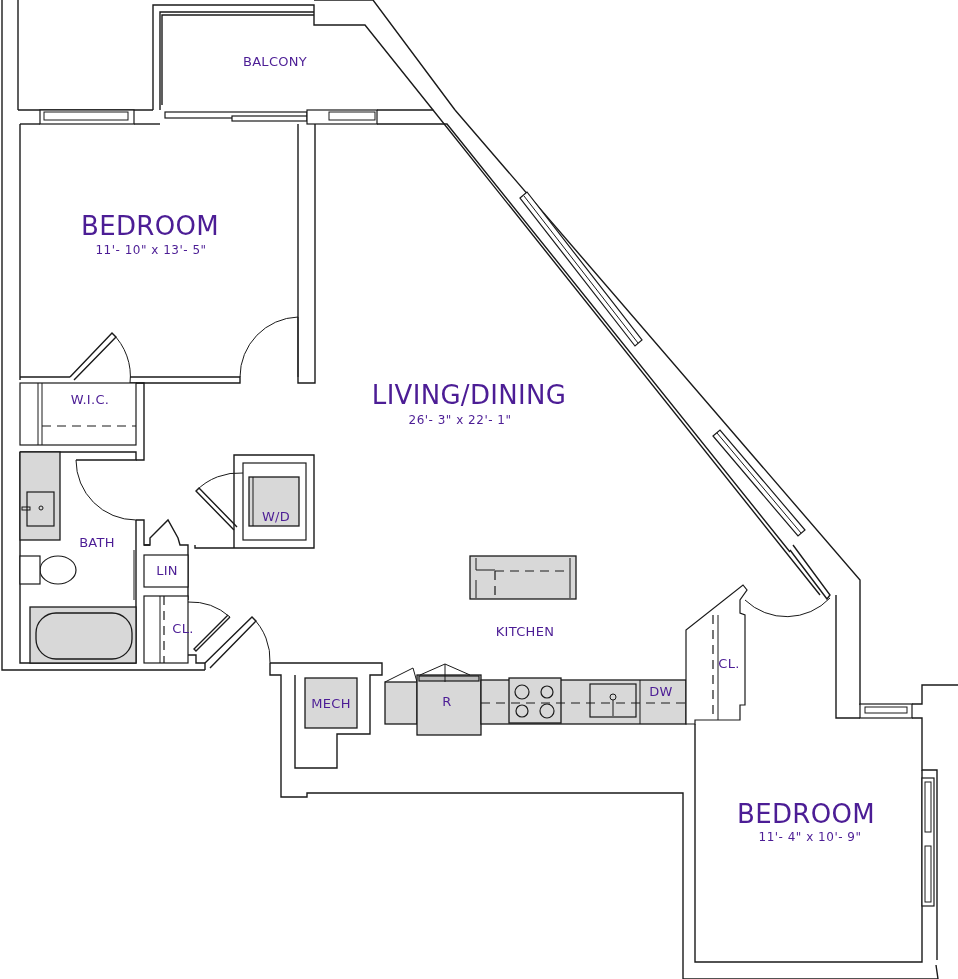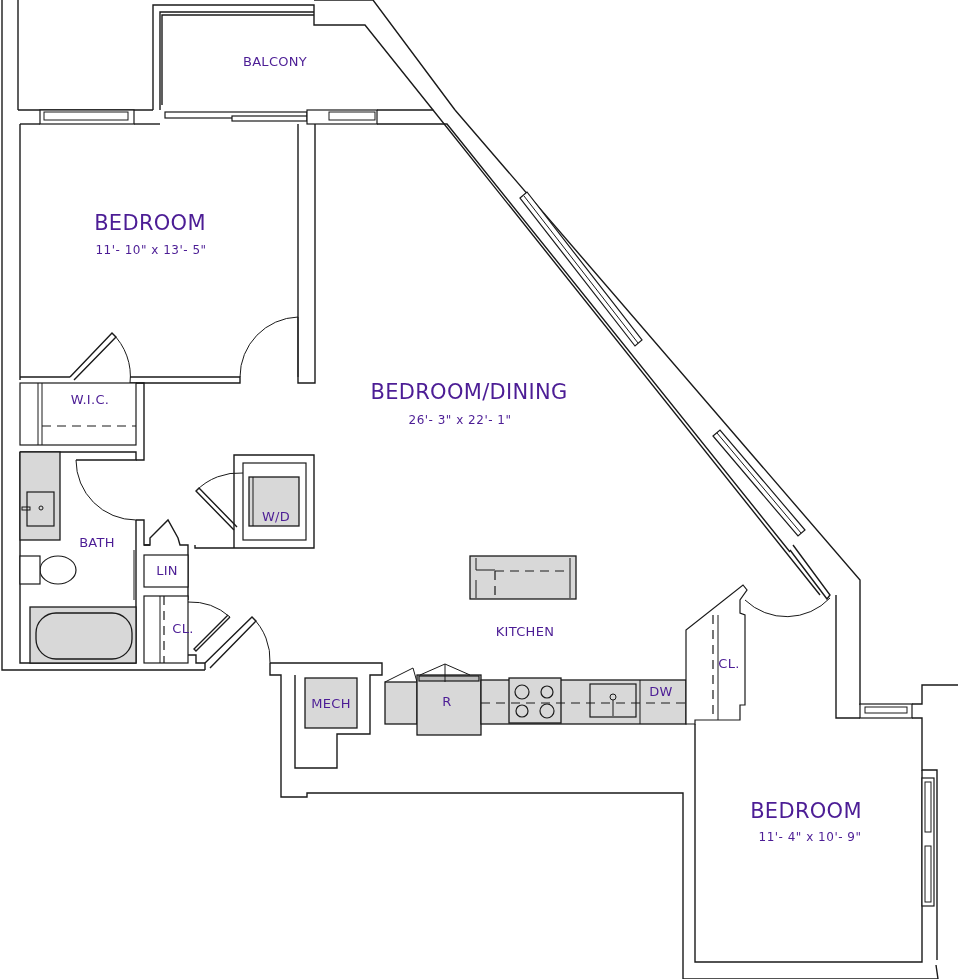--- a/index.html
+++ b/index.html
@@ -4,21 +4,21 @@
 <style>
   html, body { margin: 0; padding: 0; background: #ffffff; }
   body { width: 958px; height: 979px; position: relative; overflow: hidden; }
   #plan { position: absolute; left: 0; top: 0; }
   .line { fill: none; stroke: #1a1a1a; stroke-width: 1.4; }
   .thin { fill: none; stroke: #1a1a1a; stroke-width: 1; }
   .dash { fill: none; stroke: #1a1a1a; stroke-width: 1.2; stroke-dasharray: 9 6; }
   .fixture { fill: #d8d8d8; stroke: #1a1a1a; stroke-width: 1.3; }
   .white { fill: #ffffff; stroke: #1a1a1a; stroke-width: 1.2; }
   .label { position: absolute; font-family: "DejaVu Sans", sans-serif; color: #4c1d95; white-space: nowrap; transform: translateX(-50%); letter-spacing: 0.3px; }
-  .room-big { font-size: 21px; }
+  .room-big { font-size: 26px; }
   .room-dim { font-size: 12px; letter-spacing: 0.5px; }
   .room-small { font-size: 13px; }
 </style>
 </head>
 <body>
 
 <svg id="plan" width="958" height="979" viewBox="0 0 958 979" xmlns="http://www.w3.org/2000/svg">
 
   <g>
     <polyline class="line" points="2,0 2,330"></polyline>
@@ -168,21 +168,21 @@
     <rect class="thin" x="925" y="782" width="6" height="50"></rect>
     <rect class="thin" x="925" y="846" width="6" height="56"></rect>
   </g>
 </svg>
 
 <div class="label room-small" style="left:275px; top:54px;">BALCONY</div>
 
 <div class="label room-big" style="left:150px; top:211px;">BEDROOM</div>
 <div class="label room-dim" style="left:151px; top:243px;">11'- 10" x 13'- 5"</div>
 
-<div class="label room-big" style="left:469px; top:380px;">BEDROOM/DINING</div>
+<div class="label room-big" style="left:469px; top:380px;">LIVING/DINING</div>
 <div class="label room-dim" style="left:460px; top:413px;">26'- 3" x 22'- 1"</div>
 
 <div class="label room-small" style="left:90px; top:392px;">W.I.C.</div>
 <div class="label room-small" style="left:97px; top:535px;">BATH</div>
 <div class="label room-small" style="left:276px; top:509px;">W/D</div>
 <div class="label room-small" style="left:167px; top:563px;text-align:right;">LIN</div>
 <div class="label room-small" style="left:183px; top:621px;">CL.</div>
 <div class="label room-small" style="left:525px; top:624px;">KITCHEN</div>
 <div class="label room-small" style="left:331px; top:696px;">MECH</div>
 <div class="label room-small" style="left:447px; top:694px;">R</div>

